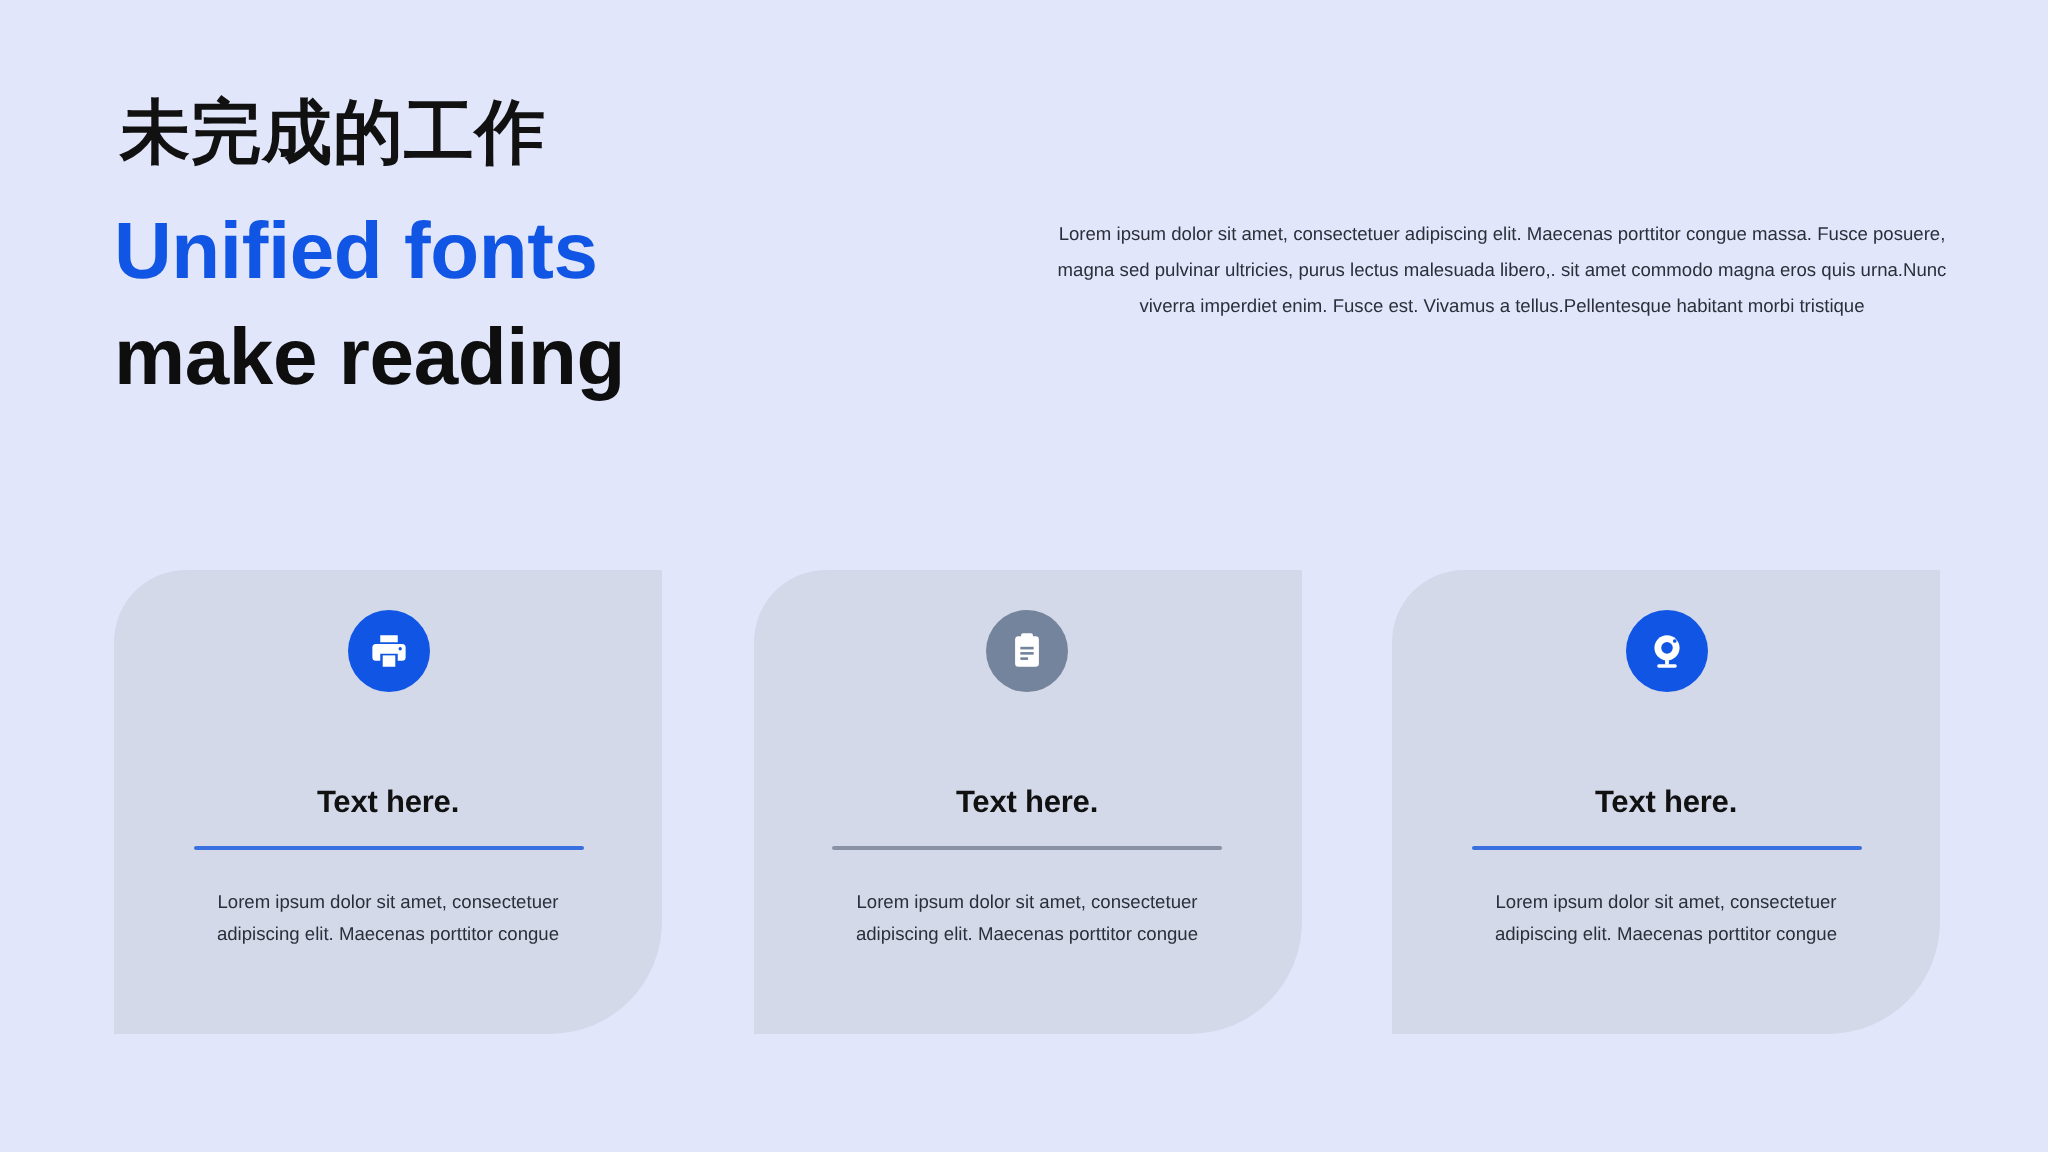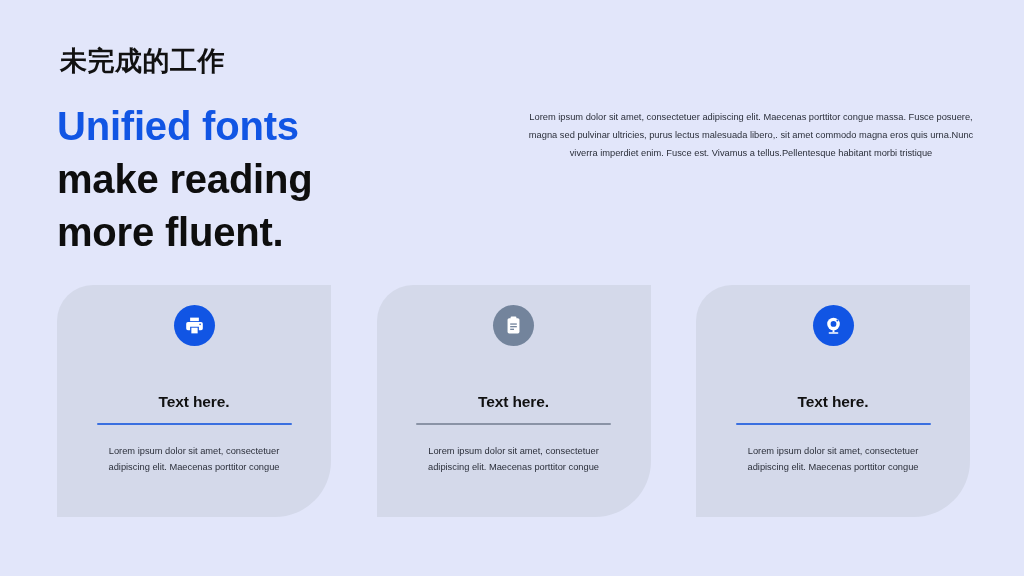--- a/index.html
+++ b/index.html
@@ -14,21 +14,21 @@
     background:#e2e6fa;
     font-family:"Liberation Sans", sans-serif;
     position:relative;
   }
 
   
   .slide-title {
     position:absolute;
     left:60px;
     top:43px;
-    font-size:27px;
+    font-size:35px;
     font-weight:bold;
     color:#111111;
     letter-spacing:0.5px;
     white-space:nowrap;
   }
 
   .headline {
     position:absolute;
     left:57px;
     top:100px;
@@ -111,21 +111,20 @@
     text-align:center;
   }
 </style>
 </head>
 <body style="background: rgb(226, 230, 250);">
 
 <div class="slide-title">未完成的工作</div>
 
 <div class="headline">
   <span class="accent">Unified fonts</span><span> make reading</span><br>
-  <span>more fluent.</span>
 </div>
 
 <div class="lead-paragraph">Lorem ipsum dolor sit amet, consectetuer adipiscing elit. Maecenas porttitor congue massa. Fusce posuere, magna sed pulvinar ultricies, purus lectus malesuada libero,. sit amet commodo magna eros quis urna.Nunc viverra imperdiet enim. Fusce est. Vivamus a tellus.Pellentesque habitant morbi tristique</div>
 
 <div class="cards">
 
   <div class="card" style="background: rgb(212, 217, 234);">
     <div class="card-icon-circle" style="background: rgb(17, 85, 228);">
       <span>
         <svg width="21" height="21" viewBox="0 0 24 24" fill="#ffffff">

